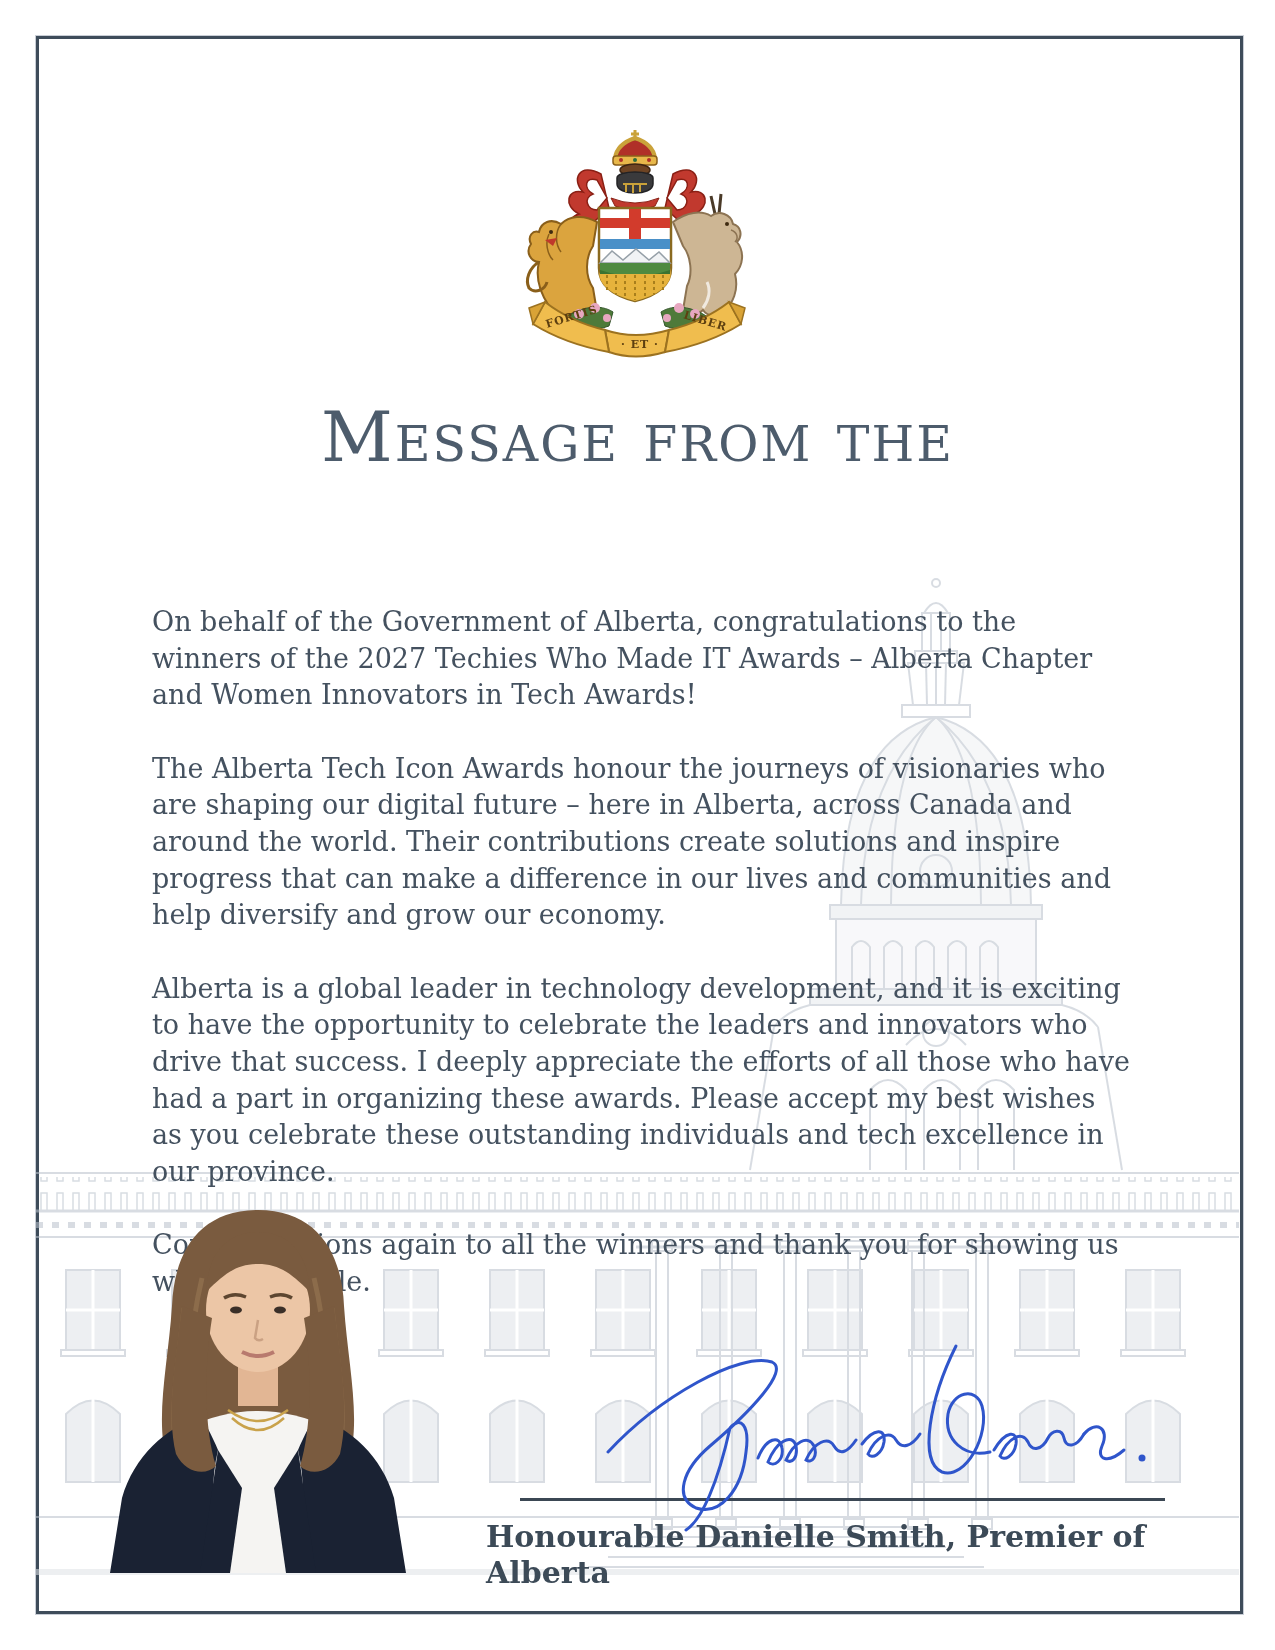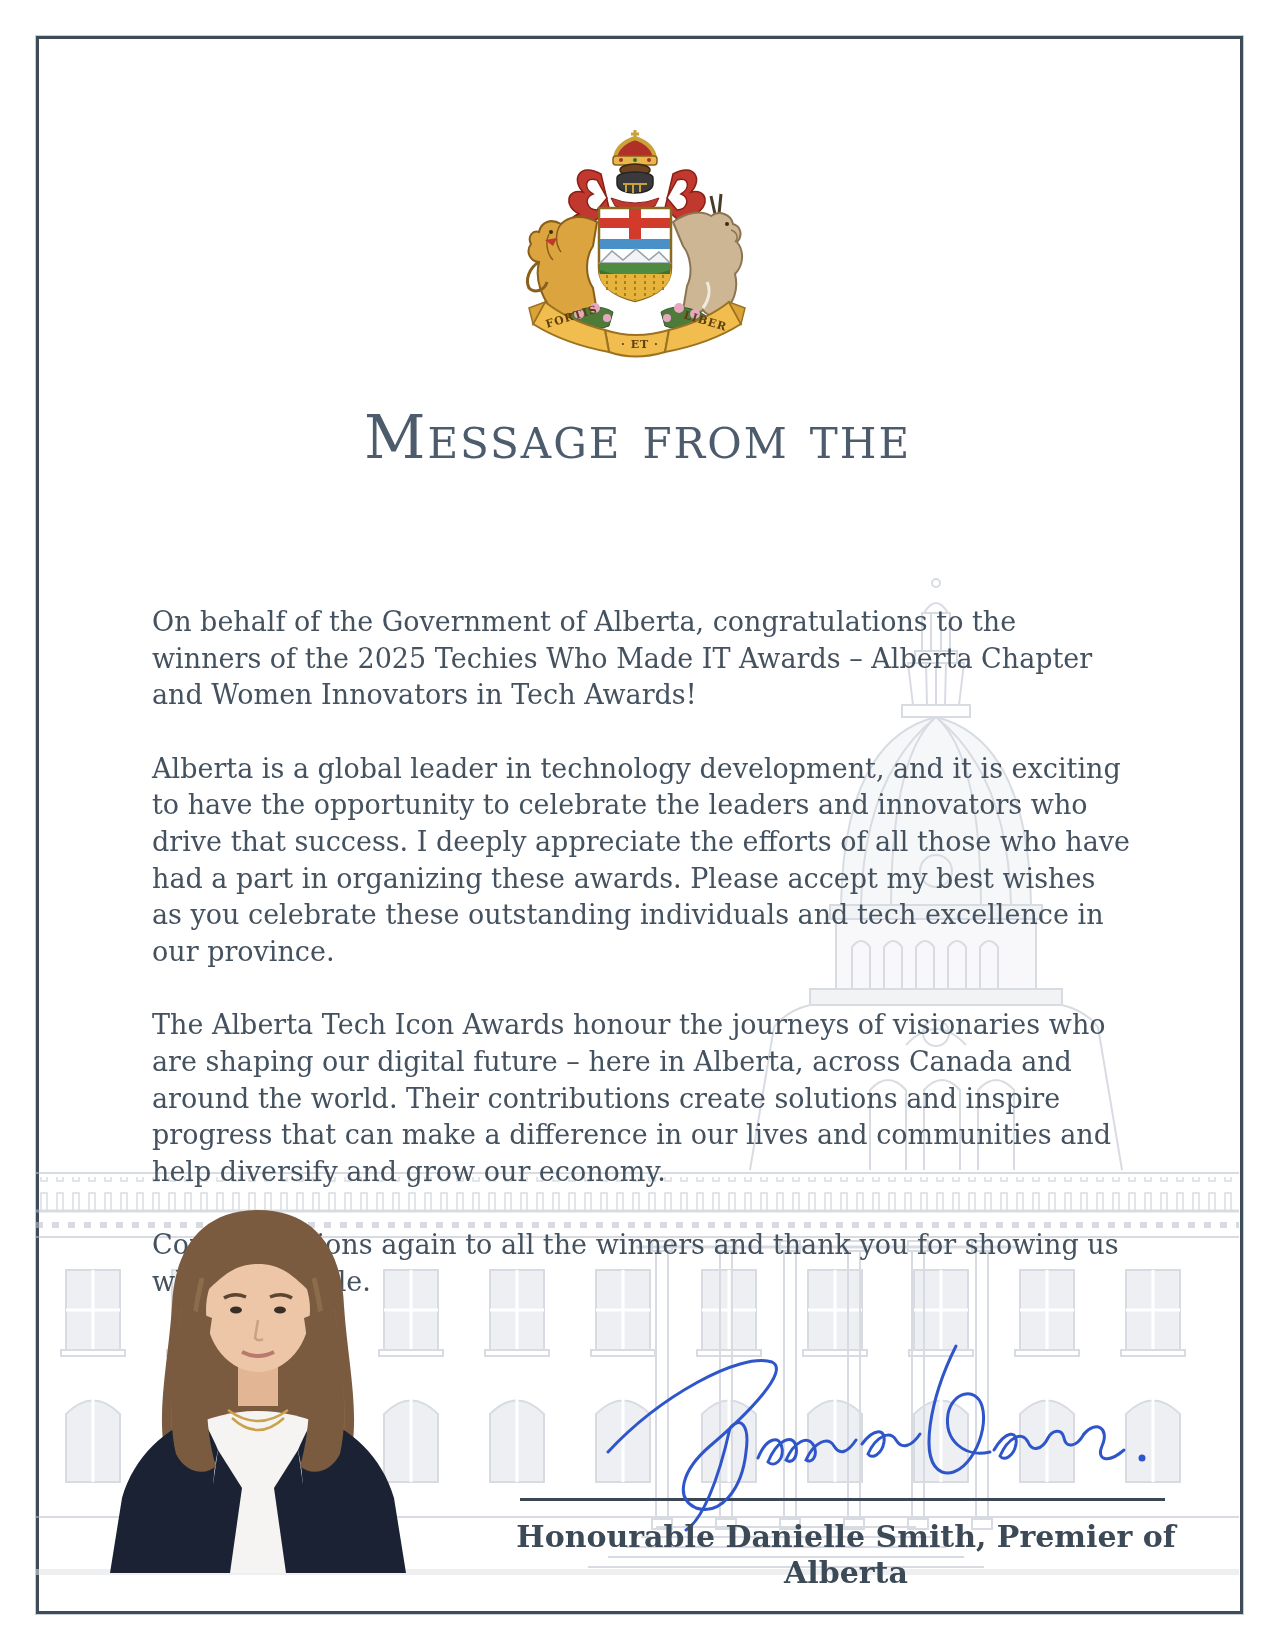--- a/index.html
+++ b/index.html
@@ -8,33 +8,33 @@
     font-family:"DejaVu Serif", serif;overflow:hidden;
   }
   .frame{
     position:absolute;left:36px;top:36px;width:1201px;height:1572px;
     border:3px solid #3e4c5a;box-shadow:0 0 0 1px #c9ced6;background:transparent;
   }
   .arms{position:absolute;left:505px;top:122px;width:264px;height:236px;z-index:4;}
   .title{
     position:absolute;left:0;top:392px;width:1275px;text-align:center;z-index:4;
     color:#4d5c6c;font-variant-caps:small-caps;font-weight:400;
-    font-size:60px;line-height:90px;letter-spacing:2px;margin:0;
+    font-size:70px;line-height:90px;letter-spacing:2px;margin:0;
   }
   .body-text{
     position:absolute;left:152px;top:604px;width:978px;z-index:3;
     color:#44515f;font-size:27px;line-height:36.6px;
   }
   .body-text p{margin:0 0 37px 0;}
   .watermark{position:absolute;left:36px;top:575px;width:1203px;height:1000px;z-index:1;opacity:.55;}
   .portrait{position:absolute;left:82px;top:1188px;width:352px;height:385px;z-index:5;}
   .sig-rule{position:absolute;left:520px;top:1498px;width:645px;height:3px;background:#3b4754;z-index:4;}
   .signature{position:absolute;left:590px;top:1312px;width:590px;height:232px;z-index:6;}
   .sig-name{
-    position:absolute;left:486px;top:1519px;width:720px;text-align:center;z-index:6;
+    position:absolute;left:486px;top:1519px;width:720px;z-index:6;
     color:#3c4a57;font-weight:bold;font-size:30px;line-height:36px;
   }
   .motto-text{font-family:"DejaVu Serif",serif;font-size:11px;font-weight:bold;fill:#5d3f10;letter-spacing:1px;}
 </style>
 </head>
 <body>
 
 <div class="sheet">
   <div class="frame"></div>
 
@@ -228,23 +228,23 @@
       <text class="motto-text" x="116" y="226">· ET ·</text>
       <text class="motto-text" x="178" y="196" transform="rotate(17 178 196)">LIBER</text>
     </g>
   </svg>
 
   <h1 class="title">
     <span>Message from the</span><br>
   </h1>
 
   <div class="body-text">
-    <p>On behalf of the Government of Alberta, congratulations to the winners of the 2025 Techies Who Made IT Awards – Alberta Chapter and Women Innovators in Tech Awards!</p>
+    <p>On behalf of the Government of Alberta, congratulations to the winners of the 2027 Techies Who Made IT Awards – Alberta Chapter and Women Innovators in Tech Awards!</p>
+    <p>The Alberta Tech Icon Awards honour the journeys of visionaries who are shaping our digital future – here in Alberta, across Canada and around the world. Their contributions create solutions and inspire progress that can make a difference in our lives and communities and help diversify and grow our economy.</p>
     <p>Alberta is a global leader in technology development, and it is exciting to have the opportunity to celebrate the leaders and innovators who drive that success. I deeply appreciate the efforts of all those who have had a part in organizing these awards. Please accept my best wishes as you celebrate these outstanding individuals and tech excellence in our province.</p>
-    <p>The Alberta Tech Icon Awards honour the journeys of visionaries who are shaping our digital future – here in Alberta, across Canada and around the world. Their contributions create solutions and inspire progress that can make a difference in our lives and communities and help diversify and grow our economy.</p>
     <p>Congratulations again to all the winners and thank you for showing us what’s possible.</p>
   </div>
 
   <svg class="portrait" viewBox="0 0 352 385" xmlns="http://www.w3.org/2000/svg">
     <path d="M176,22 C116,22 92,66 90,118 C86,178 72,232 86,278 C96,300 120,304 134,292 L218,292 C232,304 256,300 266,278 C280,232 266,178 262,118 C260,66 236,22 176,22 Z" fill="#7a5b3f"></path>
     <path d="M102,120 C96,180 86,230 96,268 M250,120 C256,180 266,230 256,268 M120,90 C108,140 104,200 110,250 M232,90 C244,140 248,200 242,250" stroke="#9a7a55" stroke-width="5" fill="none" opacity=".55"></path>
     <rect x="156" y="172" width="40" height="46" fill="#e2b694"></rect>
     <ellipse cx="176" cy="122" rx="52" ry="62" fill="#ecc6a6"></ellipse>
     <path d="M124,104 C126,62 148,44 176,44 C204,44 226,62 228,104 C208,84 196,76 176,76 C156,76 144,84 124,104 Z" fill="#7a5b3f"></path>
     <path d="M142,110 Q152,104 164,109" stroke="#5d4630" stroke-width="3.5" fill="none"></path>

